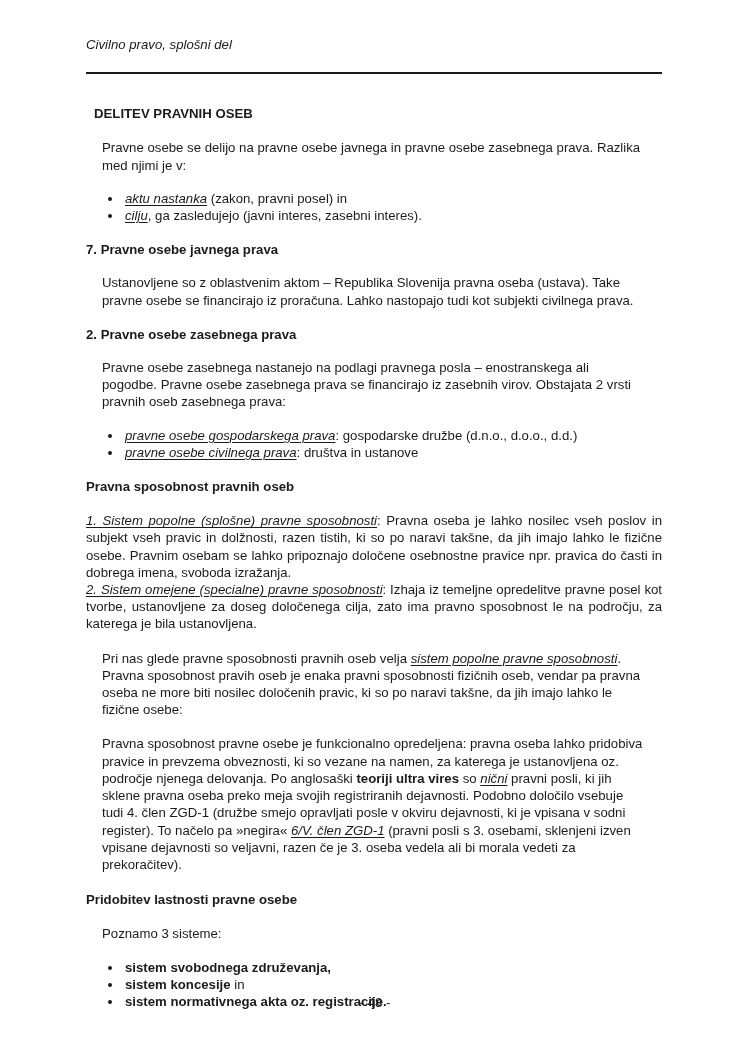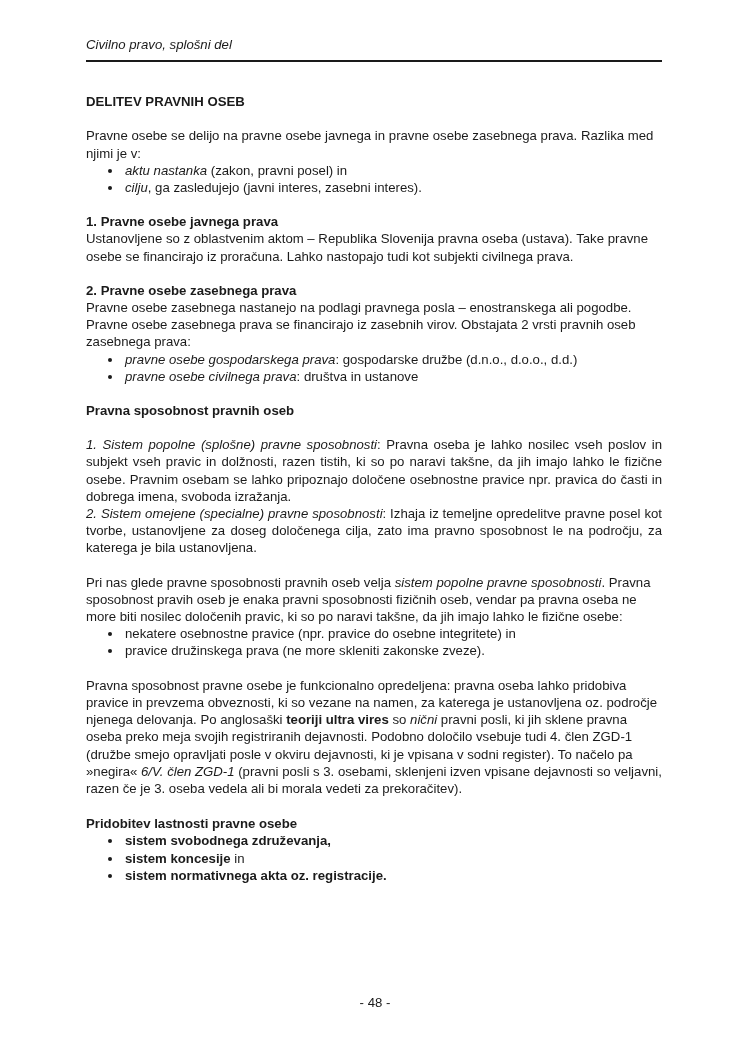--- a/index.html
+++ b/index.html
@@ -15,27 +15,27 @@
     overflow: hidden;
   }
   .content {
     position: absolute;
     left: 86px;
     top: 36px;
     width: 576px;
   }
   .running-header {
     font-style: italic;
-    padding-bottom: 7px;
+    padding-bottom: 19px;
     border-bottom: 2px solid #1a1a1a;
   }
-  .title { font-weight: bold; font-size: 13.2px; margin: 0; }
+  .title { font-weight: bold; font-size: 13.2px; margin: 8px; }
   .bold { font-weight: bold; }
-  .iu { font-style: italic; text-decoration-thickness: 1px; text-underline-offset: 2px; }
-  p { margin: 0; }
+  .iu { font-style: italic; text-decoration: underline; text-decoration-thickness: 1px; text-underline-offset: 2px; }
+  p { margin: 16px; }
   .block { margin-top: 17px; }
   .block-lg { margin-top: 31px; }
   .block-xl { margin-top: 18px; }
   ul.doc {
     list-style: disc;
     margin: 0;
     padding-left: 37px;
   }
   ul.doc li { padding-left: 2px; }
   .justify { text-align: justify; }
@@ -61,21 +61,21 @@
     <div class="title block-lg">DELITEV PRAVNIH OSEB</div>
 
     <p class="block">Pravne osebe se delijo na pravne osebe javnega in pravne osebe zasebnega prava. Razlika med njimi je v:</p>
 
     <ul class="doc">
       <li><span class="iu">aktu nastanka</span><span> (zakon, pravni posel) in</span></li>
       <li><span class="iu">cilju</span><span>, ga zasledujejo (javni interes, zasebni interes).</span></li>
     </ul>
 
     <div class="block">
-      <div class="bold">1. Pravne osebe javnega prava</div>
+      <div class="bold">7. Pravne osebe javnega prava</div>
       <p>Ustanovljene so z oblastvenim aktom – Republika Slovenija pravna oseba (ustava). Take pravne osebe se financirajo iz proračuna. Lahko nastopajo tudi kot subjekti civilnega prava.</p>
     </div>
 
     <div class="block">
       <div class="bold">2. Pravne osebe zasebnega prava</div>
       <p>Pravne osebe zasebnega nastanejo na podlagi pravnega posla – enostranskega ali pogodbe. Pravne osebe zasebnega prava se financirajo iz zasebnih virov. Obstajata 2 vrsti pravnih oseb zasebnega prava:</p>
       <ul class="doc">
         <li><span class="iu">pravne osebe gospodarskega prava</span><span>: gospodarske družbe (d.n.o., d.o.o., d.d.)</span></li>
         <li><span class="iu">pravne osebe civilnega prava</span><span>: društva in ustanove</span></li>
       </ul>
@@ -88,29 +88,26 @@
       <div class="justify">
         <span class="iu">1. Sistem popolne (splošne) pravne sposobnosti</span><span>: Pravna oseba je lahko nosilec vseh poslov in subjekt vseh pravic in dolžnosti, razen tistih, ki so po naravi takšne, da jih imajo lahko le fizične osebe. Pravnim osebam se lahko pripoznajo določene osebnostne pravice npr. pravica do časti in dobrega imena, svoboda izražanja.</span>
       </div>
       <div class="justify">
         <span class="iu">2. Sistem omejene (specialne) pravne sposobnosti</span><span>: Izhaja iz temeljne opredelitve pravne posel kot tvorbe, ustanovljene za doseg določenega cilja, zato ima pravno sposobnost le na področju, za katerega je bila ustanovljena.</span>
       </div>
     </div>
 
     <p class="block"><span>Pri nas glede pravne sposobnosti pravnih oseb velja </span><span class="iu">sistem popolne pravne sposobnosti</span><span>. Pravna sposobnost pravih oseb je enaka pravni sposobnosti fizičnih oseb, vendar pa pravna oseba ne more biti nosilec določenih pravic, ki so po naravi takšne, da jih imajo lahko le fizične osebe:</span></p>
 
-    <ul class="doc">
-      <li><span>nekatere osebnostne pravice (npr. pravice do osebne integritete) in</span></li>
-      <li><span>pravice družinskega prava (ne more skleniti zakonske zveze).</span></li>
-    </ul>
 
     <p class="block"><span>Pravna sposobnost pravne osebe je funkcionalno opredeljena: pravna oseba lahko pridobiva pravice in prevzema obveznosti, ki so vezane na namen, za katerega je ustanovljena oz. področje njenega delovanja. Po anglosaški </span><span class="bold">teoriji ultra vires</span><span> so </span><span class="iu">nični</span><span> pravni posli, ki jih sklene pravna oseba preko meja svojih registriranih dejavnosti. Podobno določilo vsebuje tudi 4. člen ZGD-1 (družbe smejo opravljati posle v okviru dejavnosti, ki je vpisana v sodni register). To načelo pa »negira« </span><span class="iu">6/V. člen ZGD-1</span><span> (pravni posli s 3. osebami, sklenjeni izven vpisane dejavnosti so veljavni, razen če je 3. oseba vedela ali bi morala vedeti za prekoračitev).</span></p>
 
     <div class="bold block-xl">Pridobitev lastnosti pravne osebe</div>
 
+    <p class="block">Poznamo 3 sisteme:</p>
 
     <ul class="doc">
       <li><span class="bold">sistem svobodnega združevanja,</span><span></span></li>
       <li><span class="bold">sistem koncesije</span><span> in</span></li>
       <li><span class="bold">sistem normativnega akta oz. registracije.</span><span></span></li>
     </ul>
 
   </div>
 
   <div class="footer">- 48 -</div>

